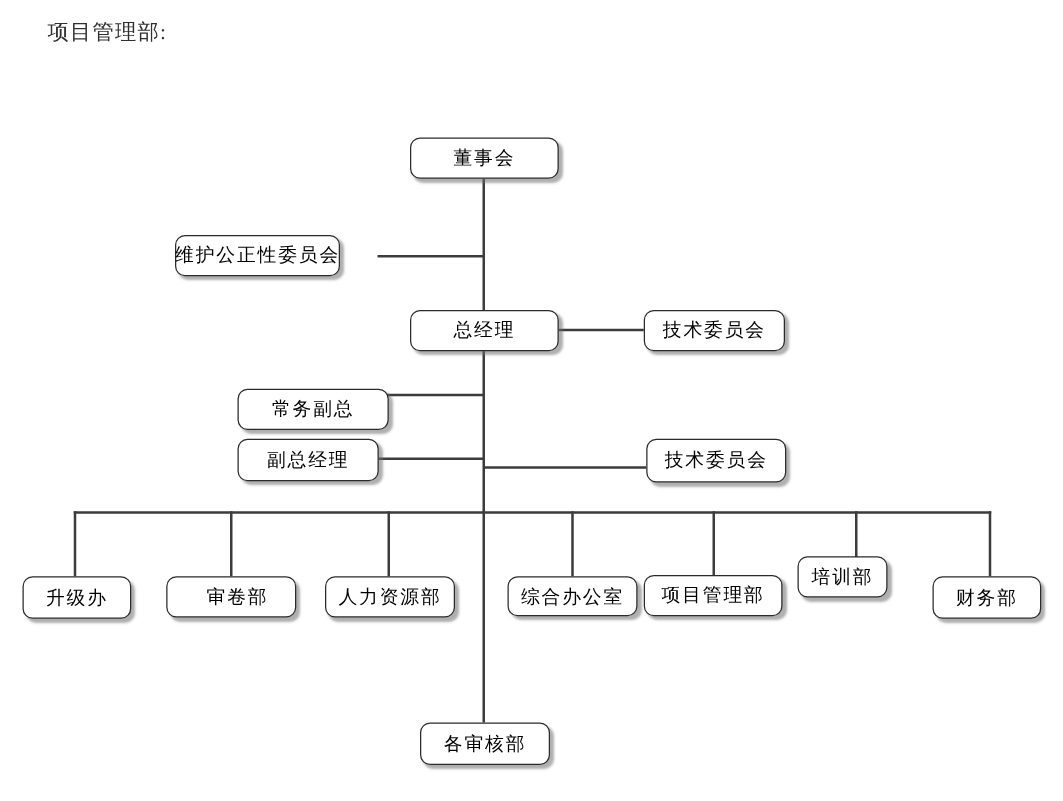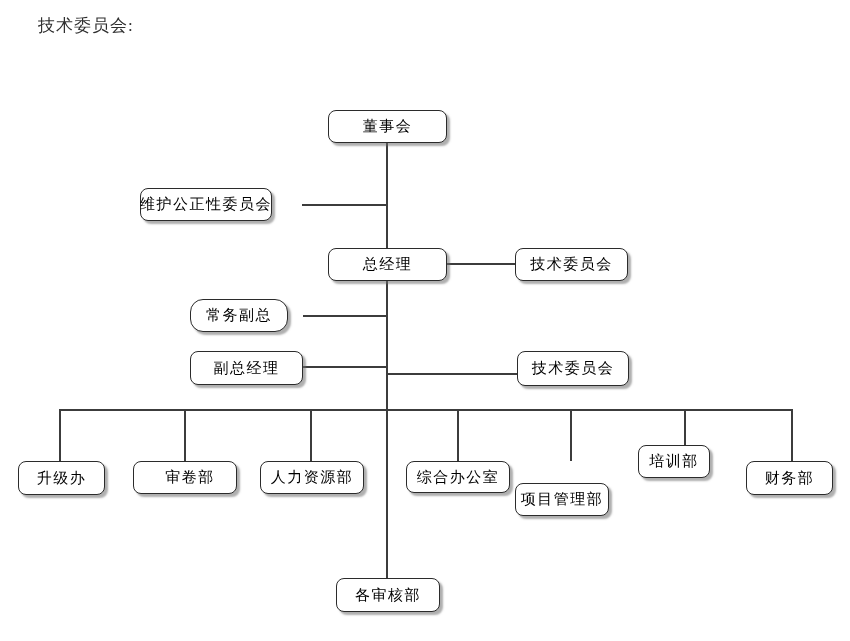--- a/index.html
+++ b/index.html
@@ -45,21 +45,21 @@
     z-index: 1;
   }
   .line.h { height: 2px; }
   .line.v { width: 2px; }
 </style>
 </head>
 <body>
 
 <div class="canvas">
 
-  <div class="page-title">技术委员会:</div>
+  <div class="page-title">项目管理部:</div>
 
   <div class="line v" style="left:386px; top:143px; height:105px;"></div>
   <div class="line h" style="left:302px; top:204px; width:85px;"></div>
   <div class="line h" style="left:447px; top:263px; width:68px;"></div>
   <div class="line v" style="left:386px; top:281px; height:130px;"></div>
   <div class="line h" style="left:303px; top:315px; width:84px;"></div>
   <div class="line h" style="left:303px; top:366px; width:84px;"></div>
   <div class="line h" style="left:387px; top:373px; width:130px;"></div>
   <div class="line h" style="left:59px; top:409px; width:734px;"></div>
   <div class="line v" style="left:386px; top:409px; height:169px;"></div>
@@ -72,35 +72,35 @@
   <div class="line v" style="left:791px; top:409px; height:52px;"></div>
 
   <div class="node" style="left:328px; top:110px; width:119px; height:33px;">董事会</div>
 
   <div class="node" style="left:140px; top:188px; width:132px; height:33px;">维护公正性委员会</div>
 
   <div class="node" style="left:328px; top:248px; width:119px; height:33px;">总经理</div>
 
   <div class="node" style="left:515px; top:248px; width:113px; height:33px;">技术委员会</div>
 
-  <div class="node" style="left:190px; top:299px; width:98px; height:33px;border-radius:13px;">常务副总</div>
+  <div class="node" style="left:190px; top:311px; width:121px; height:33px;">常务副总</div>
 
   <div class="node" style="left:190px; top:351px; width:113px; height:34px;">副总经理</div>
 
   <div class="node" style="left:517px; top:351px; width:112px; height:35px;">技术委员会</div>
 
   <div class="node" style="left:18px; top:461px; width:87px; height:34px;">升级办</div>
 
   <div class="node" style="left:133px; top:461px; width:104px; height:33px;padding-left:10px;">审卷部</div>
 
   <div class="node" style="left:260px; top:461px; width:104px; height:33px;">人力资源部</div>
 
   <div class="node" style="left:406px; top:461px; width:104px; height:32px;text-align:center;">综合办公室</div>
 
-  <div class="node" style="left:515px; top:483px; width:94px; height:33px;">项目管理部</div>
+  <div class="node" style="left:515px; top:460px; width:111px; height:33px;">项目管理部</div>
 
   <div class="node" style="left:638px; top:445px; width:72px; height:33px;">培训部</div>
 
   <div class="node" style="left:746px; top:461px; width:87px; height:34px;">财务部</div>
 
   <div class="node" style="left:336px; top:578px; width:104px; height:34px;">各审核部</div>
 
 </div>
 
 </body></html>

